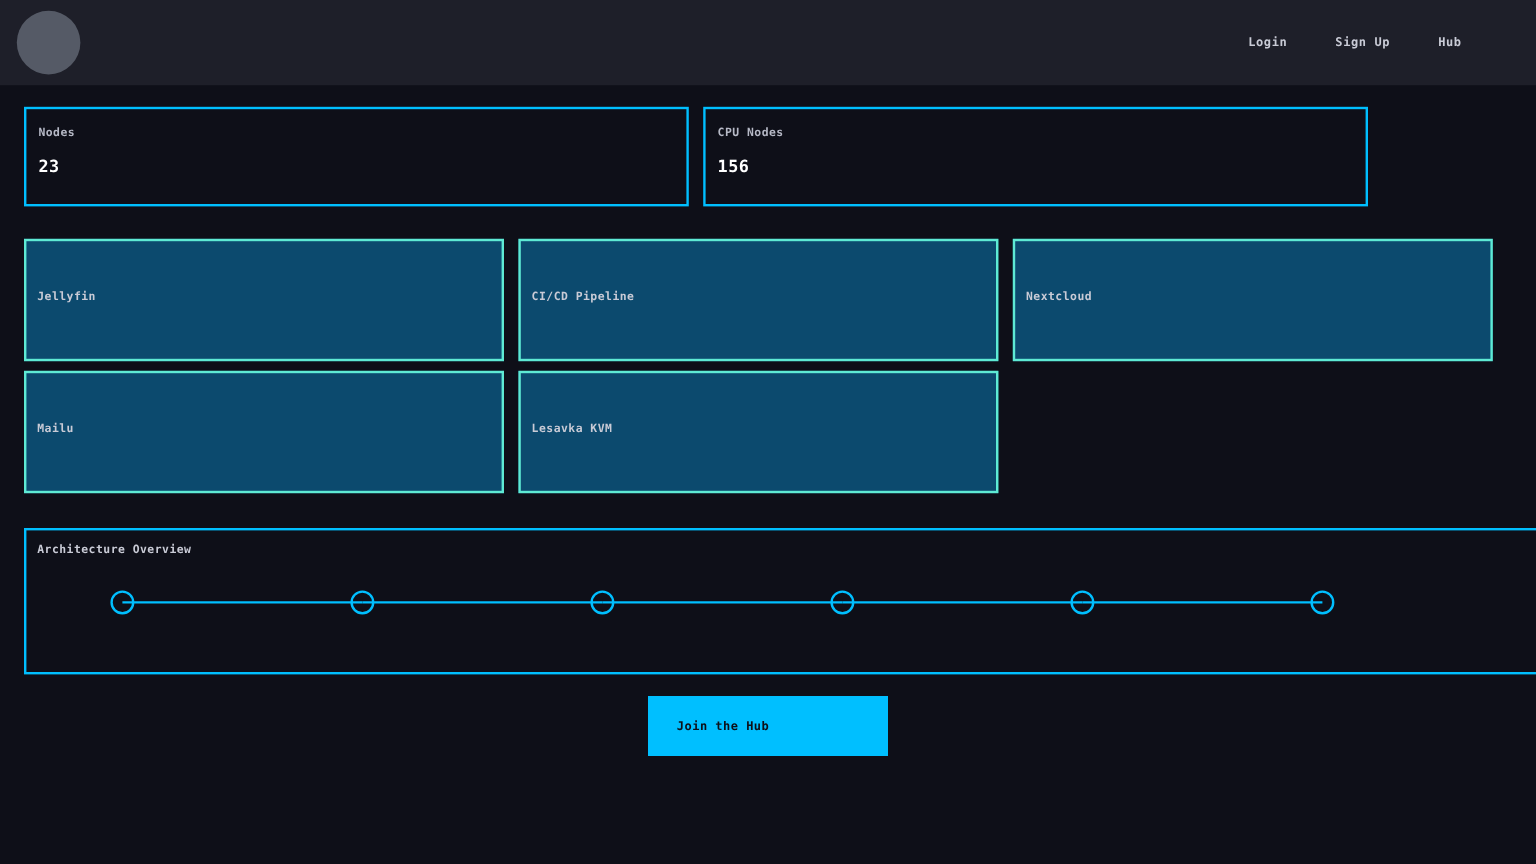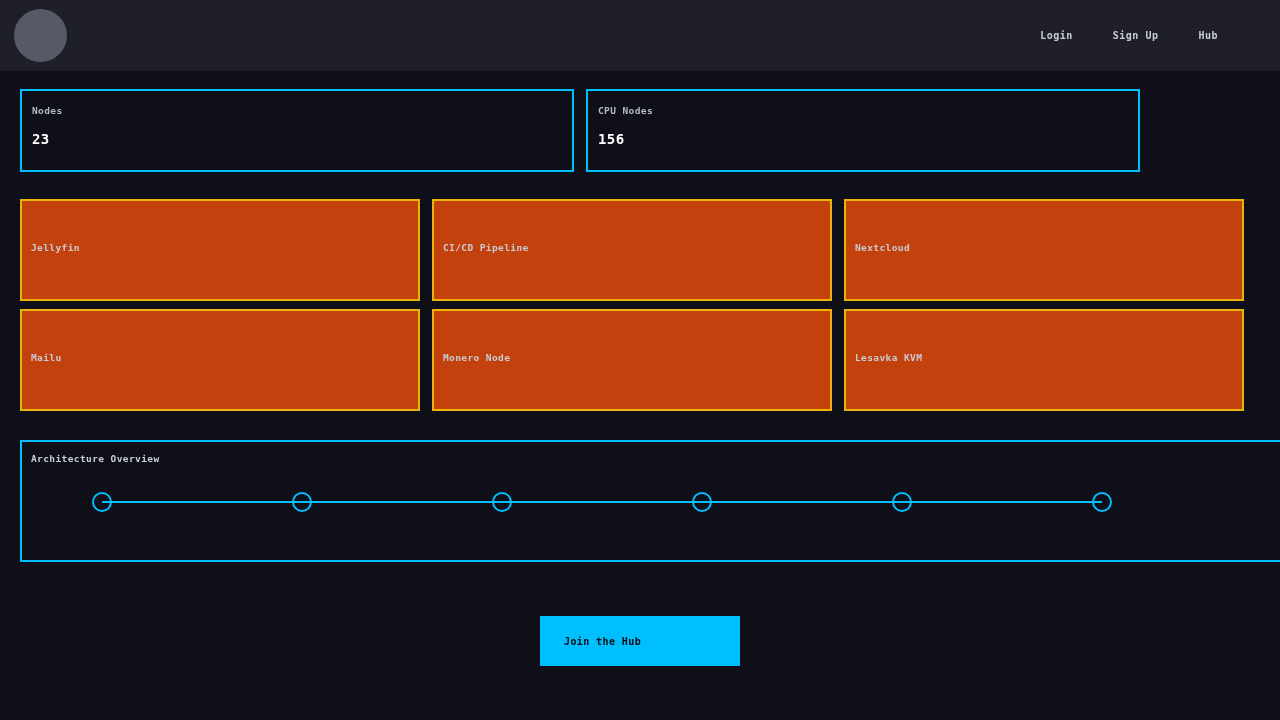--- a/index.html
+++ b/index.html
@@ -96,22 +96,22 @@
     top: 199px;
     left: 20px;
     width: 1240px;
     display: grid;
     grid-template-columns: 400px 400px 400px;
     grid-auto-rows: 102px;
     gap: 8px 12px;
   }
 
   .service-card {
-    border: 2px solid #eab308;
-    background: #c2410c;
+    border: 2px solid #5eead4;
+    background: #0c4a6e;
     position: relative;
   }
 
   .service-name {
     position: absolute;
     top: 41px;
     left: 9px;
     font-size: 9.5px;
     font-weight: bold;
     color: #c9cbd6;
@@ -165,21 +165,20 @@
     color: #0e0f18;
     font-family: "DejaVu Sans Mono", "Liberation Mono", monospace;
     font-size: 10px;
     font-weight: bold;
     letter-spacing: 0.4px;
     text-align: left;
     padding-left: 24px;
     cursor: pointer;
     display: flex;
     align-items: center;
-    margin-top: 36px;
   }
 </style>
 </head>
 <body>
 
 <div class="header">
   <div class="avatar"></div>
   <nav class="nav">
     <a class="nav-link">Login</a>
     <a class="nav-link">Sign Up</a>
@@ -203,23 +202,20 @@
     <div class="service-name">Jellyfin</div>
   </div>
   <div class="service-card">
     <div class="service-name">CI/CD Pipeline</div>
   </div>
   <div class="service-card">
     <div class="service-name">Nextcloud</div>
   </div>
   <div class="service-card">
     <div class="service-name">Mailu</div>
-  </div>
-  <div class="service-card">
-    <div class="service-name">Monero Node</div>
   </div>
   <div class="service-card">
     <div class="service-name">Lesavka KVM</div>
   </div>
 </div>
 
 <div class="arch-panel">
   <div class="arch-title">Architecture Overview</div>
   <svg class="arch-diagram" id="arch-svg" viewBox="0 0 1236 118">
       <line x1="80" y1="60" x2="280" y2="60" stroke="#00bfff" stroke-width="2"></line>

